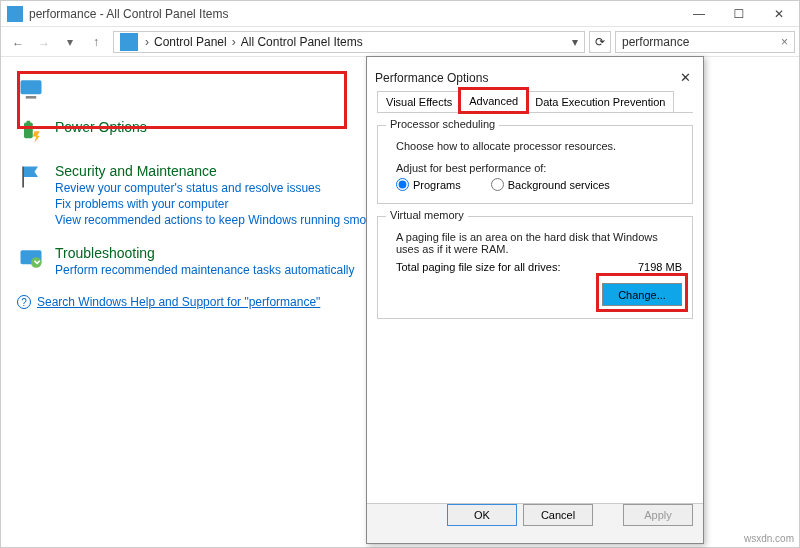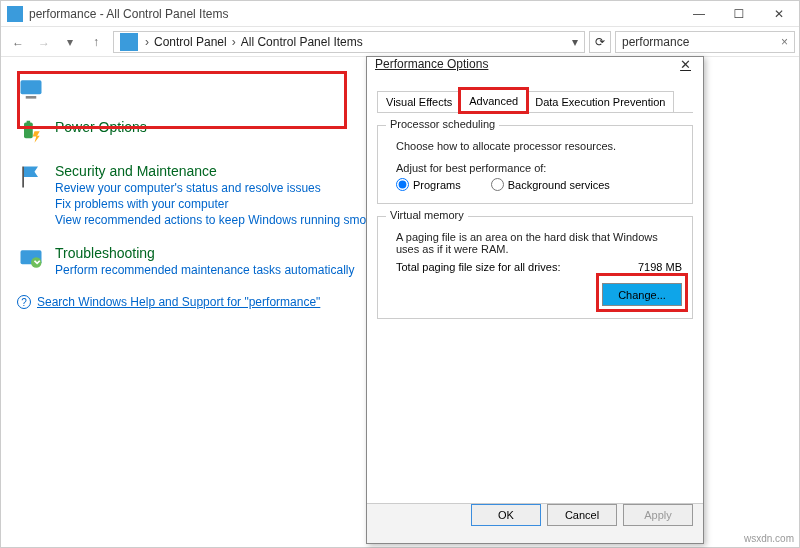--- a/index.html
+++ b/index.html
@@ -32,42 +32,42 @@
   .cat .shield { width: 12px; height: 12px; display: inline-block; vertical-align: -2px; margin-right: 4px; }
   .highlight-red { position: absolute; border: 3px solid #e02020; }
   .hr-system { left: 16px; top: 14px; width: 330px; height: 58px; }
   .footer-link { display: flex; align-items: center; margin-top: 16px; }
   .footer-link .i { width: 14px; height: 14px; border-radius: 50%; border: 1.5px solid #0066cc; color: #0066cc; font-size: 10px; display: flex; align-items: center; justify-content: center; margin-right: 6px; }
   .footer-link a { color: #0066cc; text-decoration: underline; }
   .watermark { position: absolute; right: 6px; bottom: 4px; color: #999; font-size: 10px; }
 
   
   .dialog { position: absolute; left: 366px; top: 56px; width: 338px; height: 488px; background: #fff; border: 1px solid #888; box-shadow: 2px 2px 6px rgba(0,0,0,.25); display: flex; flex-direction: column; }
-  .dialog .dtitle { height: 28px; display: flex; align-items: flex-start; padding: 0 8px; font-size: 12px; color: #222; text-decoration: underline; }
+  .dialog .dtitle { height: 28px; display: flex; align-items: flex-end; padding: 0 8px; font-size: 12px; color: #222; }
   .dialog .dtitle .spacer { flex: 1; }
   .dialog .dclose { font-size: 13px; color: #333; padding: 0 4px; }
   .dialog .dbody { flex: 1; padding: 6px 10px; display: flex; flex-direction: column; }
   .tabs { position: relative; height: 22px; border-bottom: 1px solid #ccc; display: flex; align-items: flex-end; }
   .tab { height: 21px; border: 1px solid #ccc; border-bottom: none; padding: 0 8px; display: flex; align-items: center; font-size: 11px; margin-right: -1px; background: #fff; }
   .tab.active { height: 23px; position: relative; z-index: 1; font-weight: normal; }
   .tab.highlight { outline: 3px solid #e02020; outline-offset: -1px; }
   .group { border: 1px solid #ccc; margin-top: 12px; padding: 10px 10px 12px 18px; position: relative; font-size: 11px; }
   .group .legend { position: absolute; top: -8px; left: 8px; background: #fff; padding: 0 4px; color: #222; }
   .group .row { margin: 4px 0; color: #222; }
   .radio-row { display: flex; gap: 30px; margin-top: 4px; }
   .radio-row label { display: flex; align-items: center; gap: 4px; font-size: 11px; }
   .radio-row input { margin: 0; }
   .vm-row { display: flex; justify-content: space-between; margin-top: 6px; align-items: center; }
   .change-btn { width: 80px; height: 23px; border: 1px solid #888; background: #0ea5e9; font-size: 11px; }
   .change-wrap { position: relative; }
   .change-wrap::before { content: ""; position: absolute; left: -6px; top: -10px; right: -6px; bottom: -6px; border: 3px solid #e02020; }
   .dfooter { height: 40px; border-top: 1px solid #ccc; display: flex; align-items: flex-start; justify-content: flex-end; gap: 6px; padding: 0 10px; background: #f3f3f3; }
   .dfooter button { width: 70px; height: 22px; font-size: 11px; border: 1px solid #999; background: #eee; }
   .dfooter button.default { border: 1px solid #3a8dde; }
-  .dfooter button:disabled { color: #999; }
+  .dfooter button:disabled { color: #999; margin-left: 24px; }
 </style>
 </head>
 <body>
 
 <div class="window">
 
   <div class="titlebar">
     <span class="ticon"></span>
     <span class="title">performance - All Control Panel Items</span>
     <span class="wbtn">—</span>

